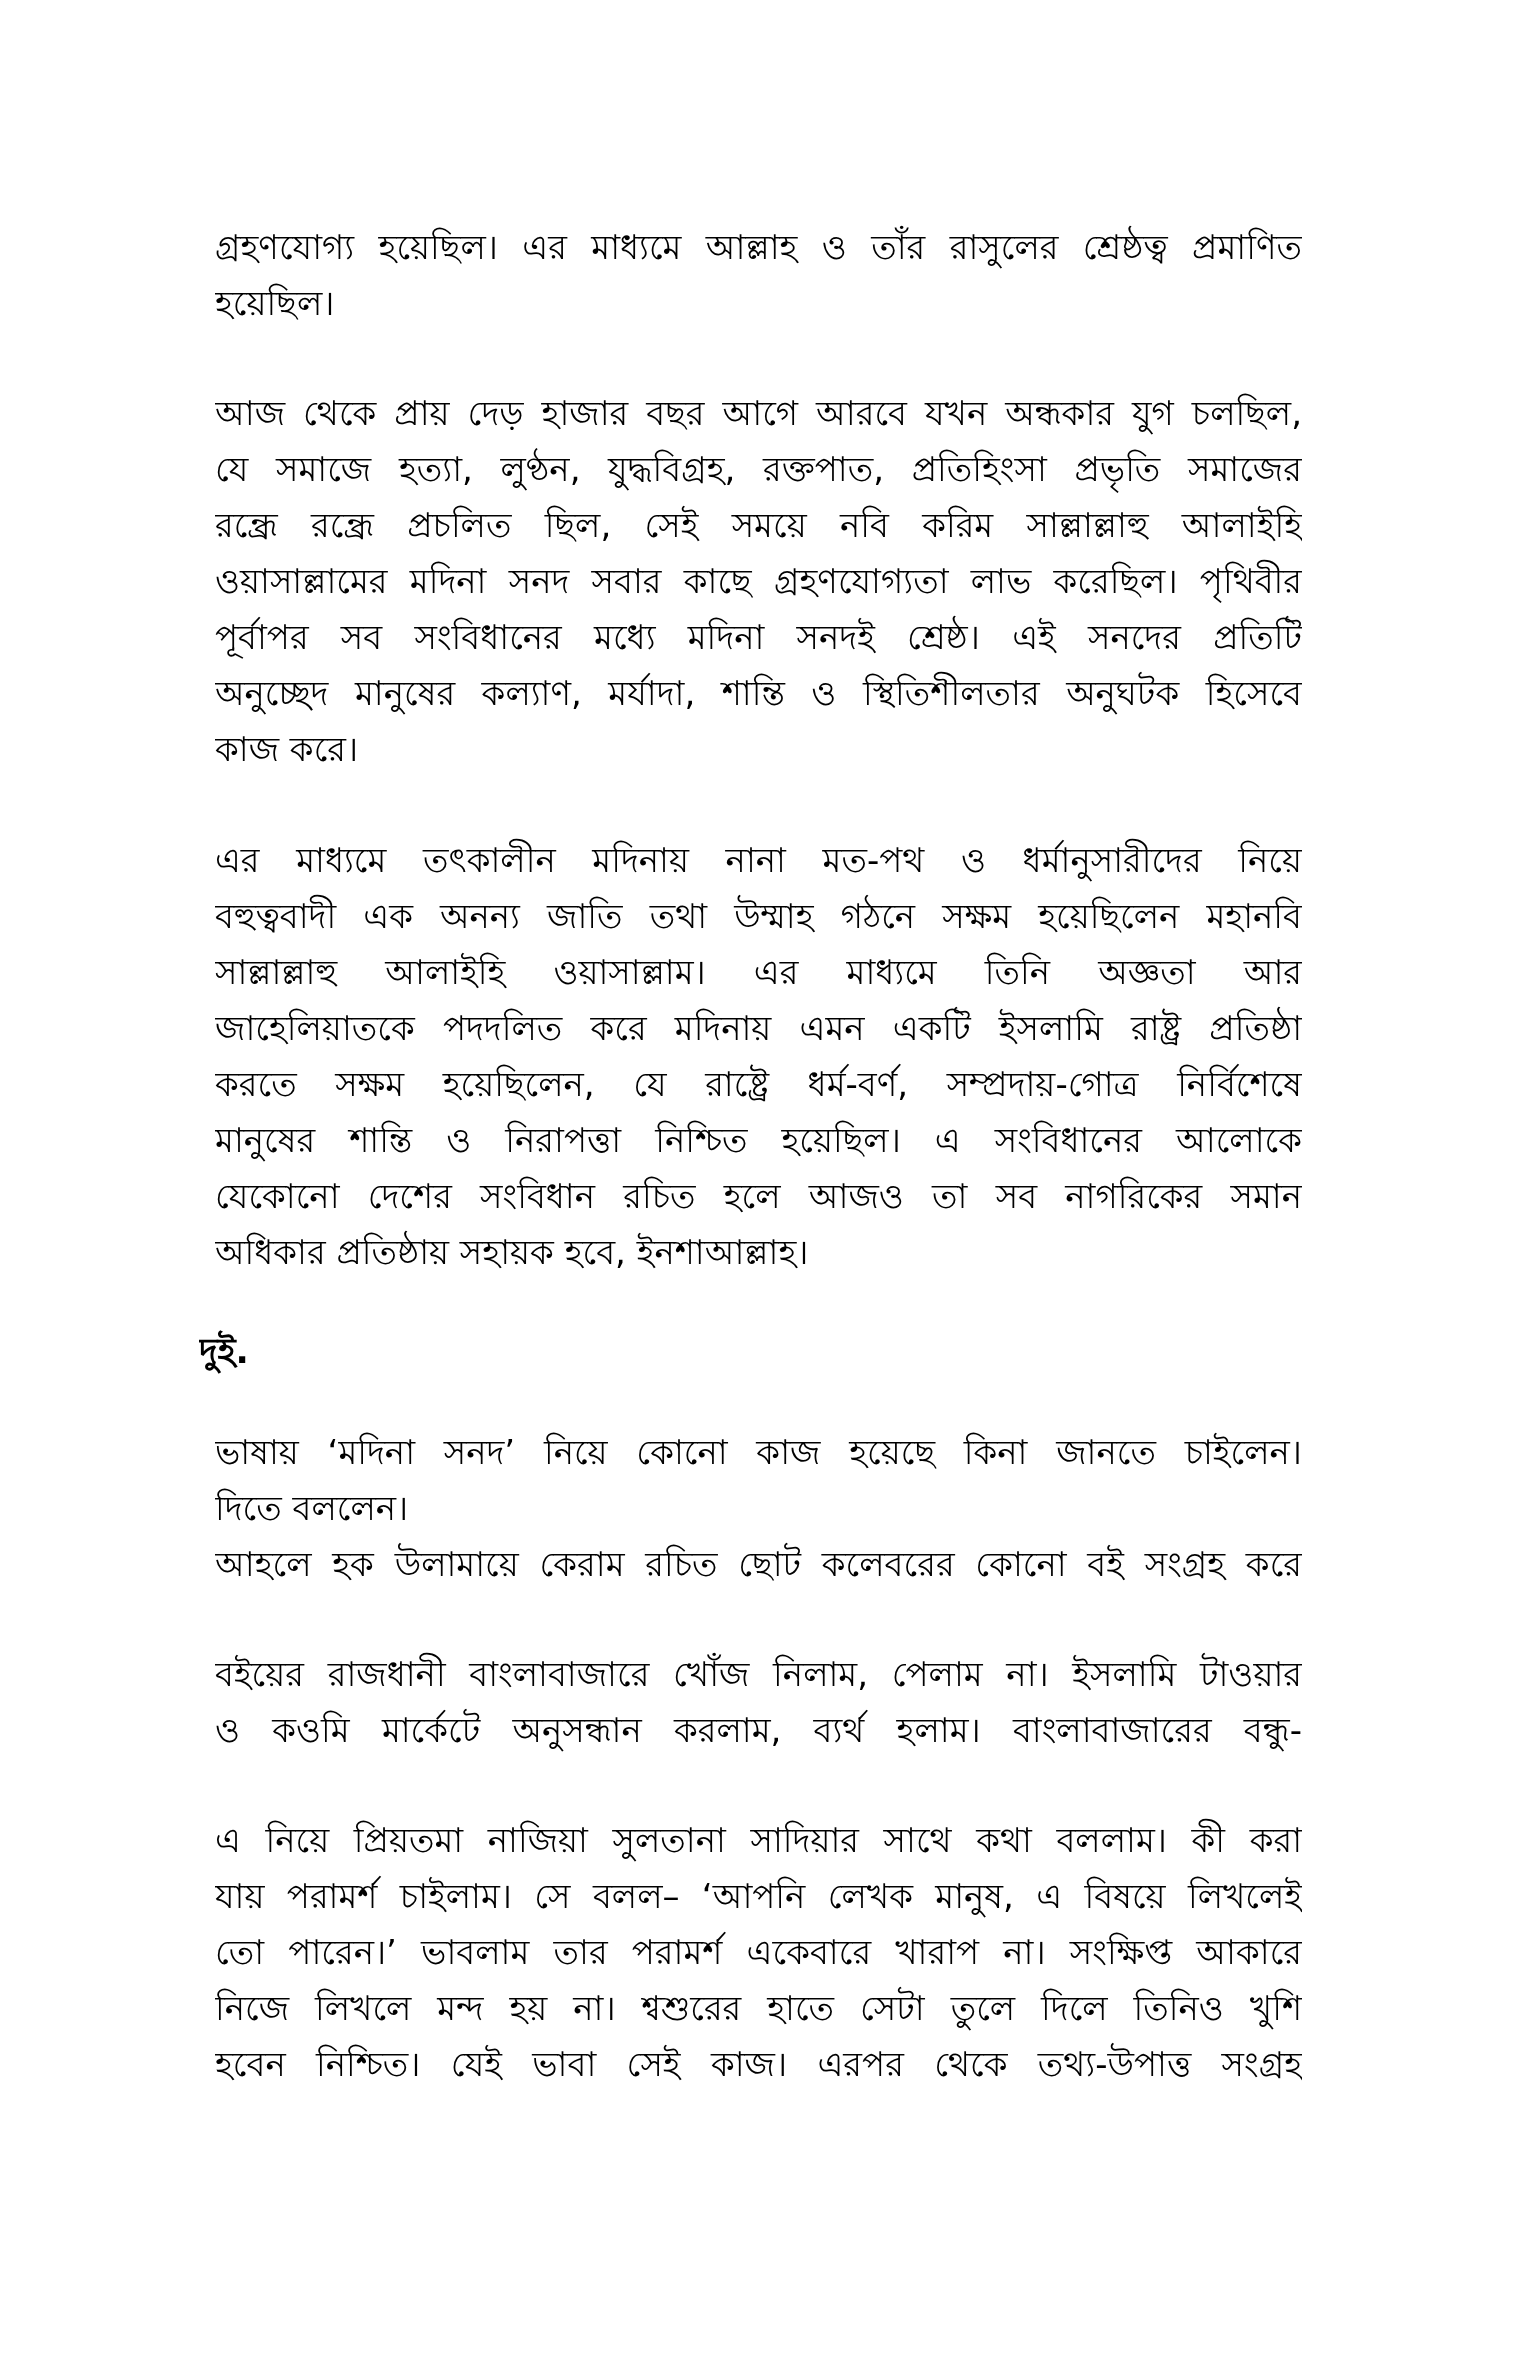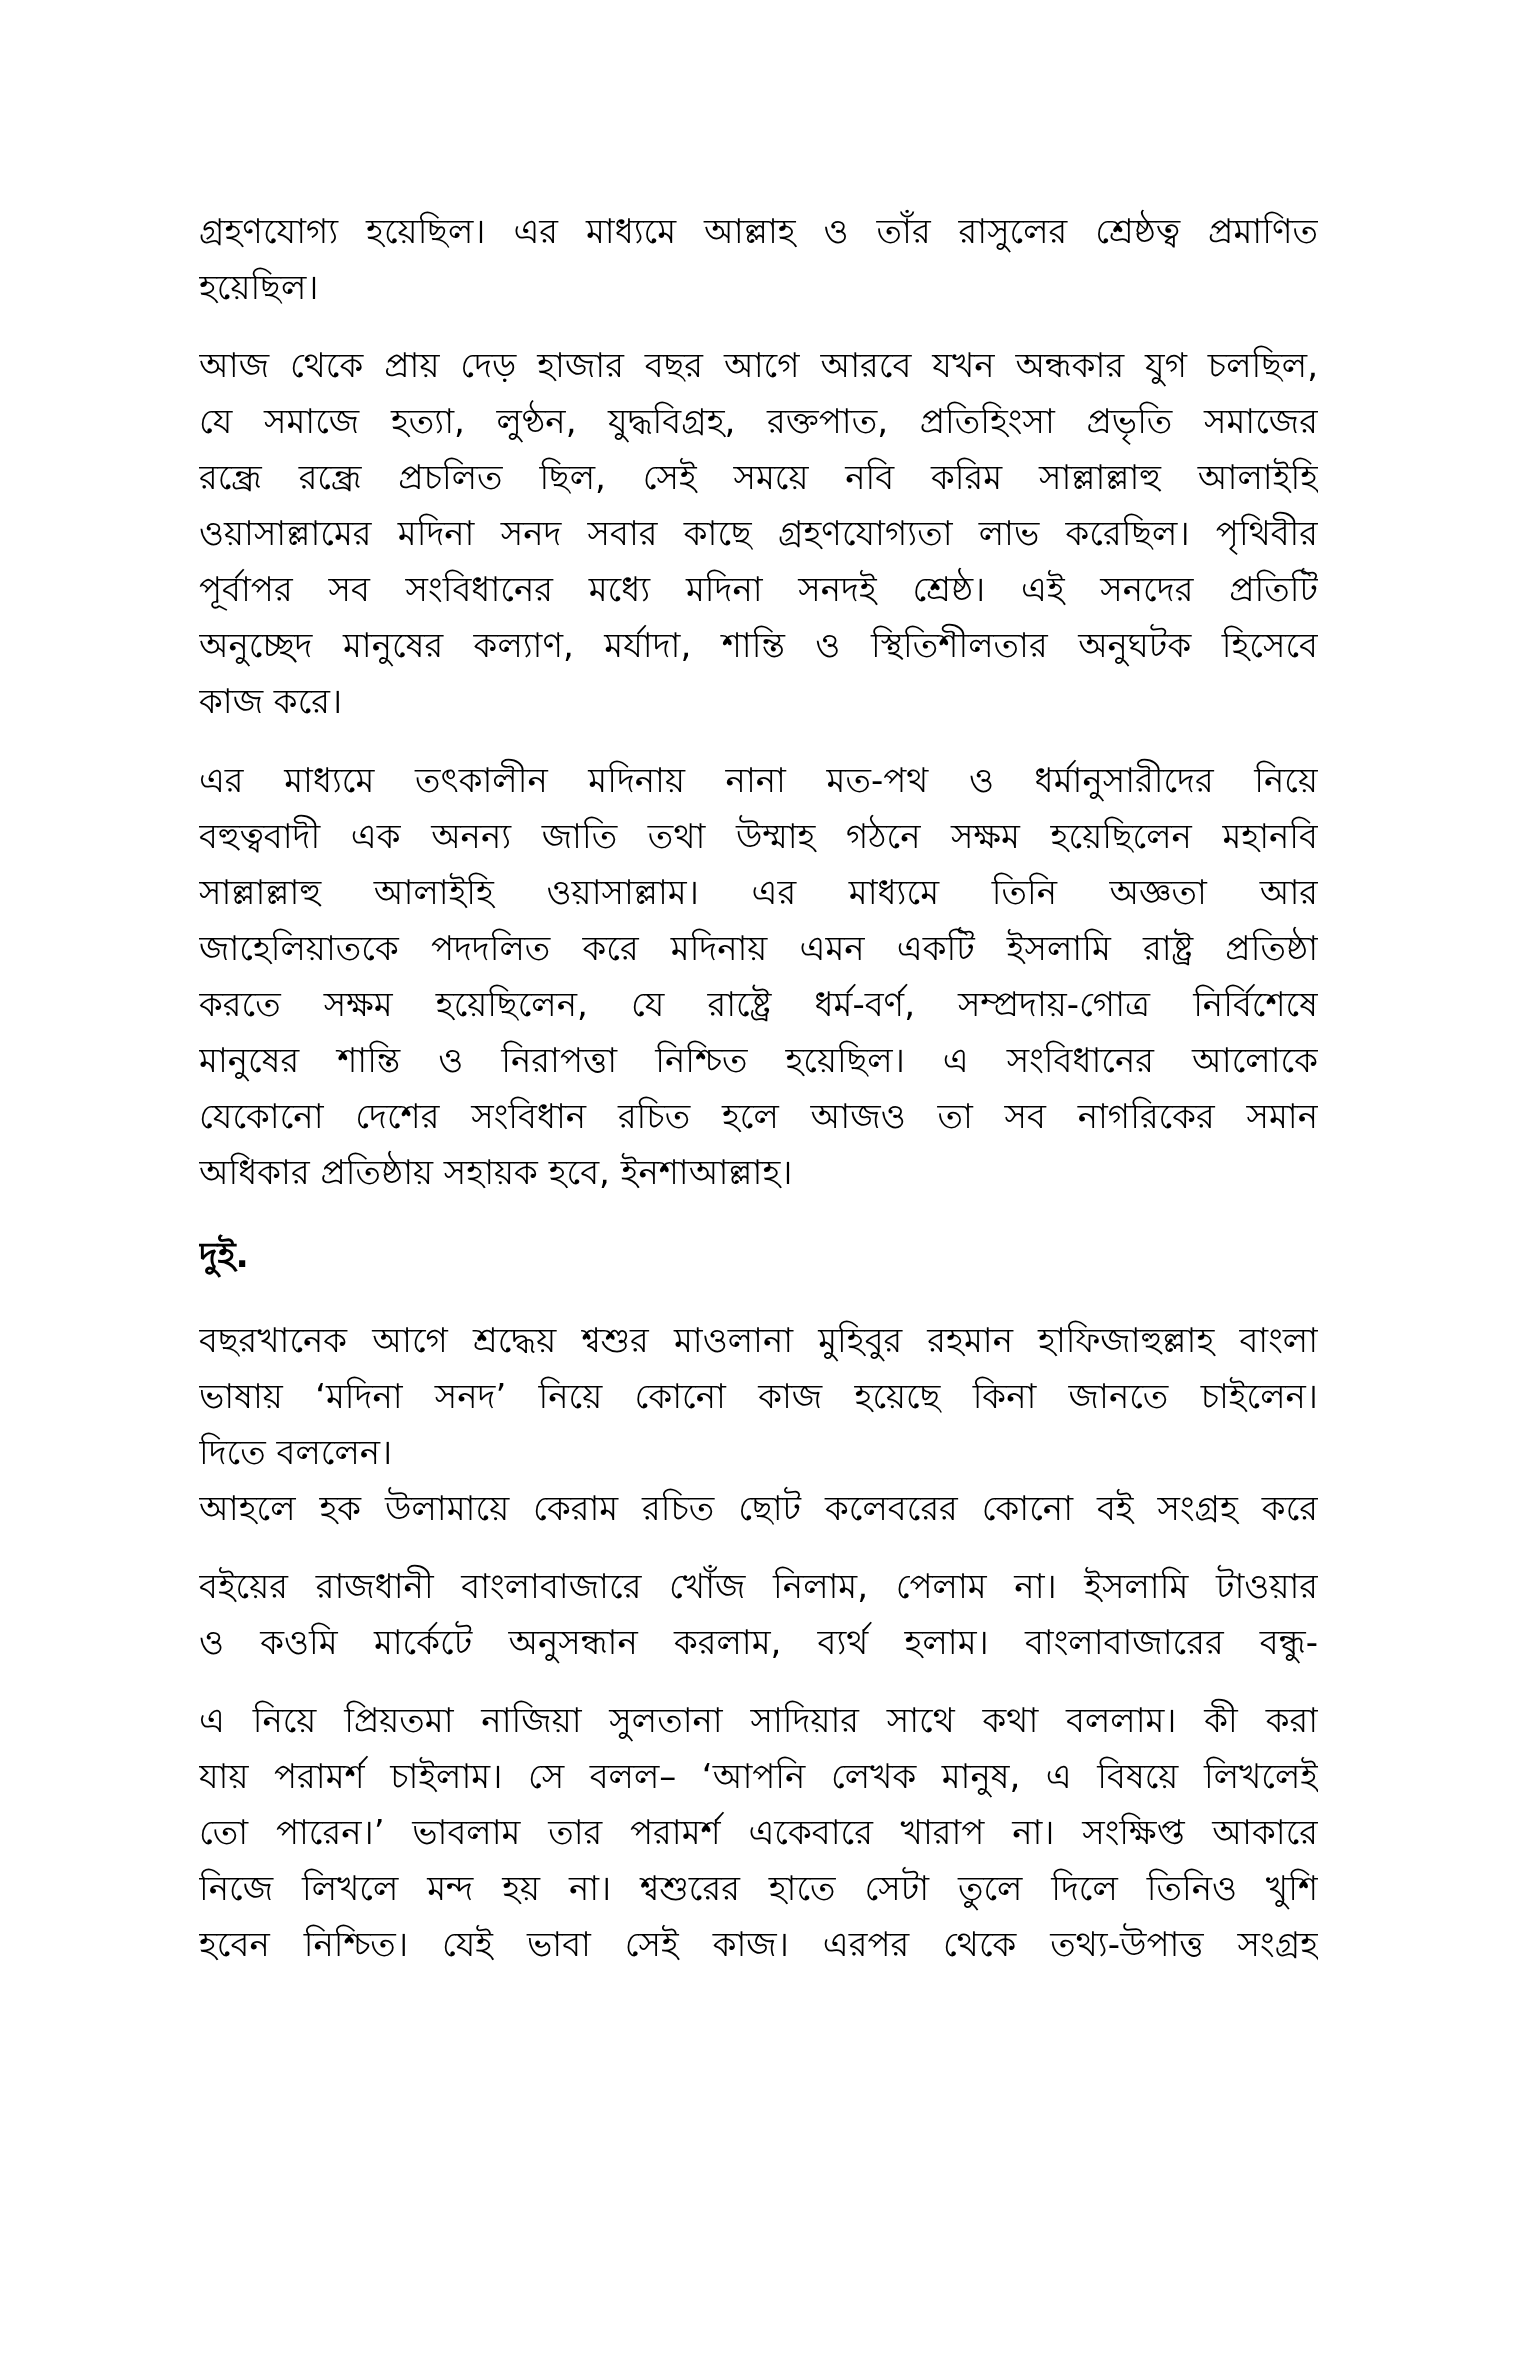--- a/index.html
+++ b/index.html
@@ -6,21 +6,21 @@
   body { width: 1538px; height: 2377px; position: relative; overflow: hidden; }
   .page {
     position: absolute;
     left: 199px;
     top: 203px;
     width: 1119px;
     color: #000;
     font-family: "DejaVu Sans", sans-serif;
     font-size: 34px;
   }
-  .para { margin: 0; }
+  .para { margin: 16px; }
   .line {
     display: block;
     height: 56px;
     line-height: 56px;
     white-space: nowrap;
     text-align: justify;
     text-align-last: justify;
     overflow: hidden;
   }
   .line.last { text-align-last: left; }
@@ -63,21 +63,20 @@
     <span class="line">মানুষের শান্তি ও নিরাপত্তা নিশ্চিত হয়েছিল। এ সংবিধানের আলোকে</span>
     <span class="line">যেকোনো দেশের সংবিধান রচিত হলে আজও তা সব নাগরিকের সমান</span>
     <span class="line last">অধিকার প্রতিষ্ঠায় সহায়ক হবে, ইনশাআল্লাহ।</span>
   </div>
   <div class="gap"></div>
 
   <div class="line last heading">দুই.</div>
   <div class="gap"></div>
 
   <div class="para">
-    <span class="line">বছরখানেক আগে শ্রদ্ধেয় শ্বশুর মাওলানা মুহিবুর রহমান হাফিজাহুল্লাহ বাংলা</span>
     <span class="line">ভাষায় ‘মদিনা সনদ’ নিয়ে কোনো কাজ হয়েছে কিনা জানতে চাইলেন।</span>
     <span class="line last">দিতে বললেন।</span>
     <span class="line">আহলে হক উলামায়ে কেরাম রচিত ছোট কলেবরের কোনো বই সংগ্রহ করে</span>
   </div>
   <div class="gap"></div>
 
   <div class="para">
     <span class="line">বইয়ের রাজধানী বাংলাবাজারে খোঁজ নিলাম, পেলাম না। ইসলামি টাওয়ার</span>
     <span class="line">ও কওমি মার্কেটে অনুসন্ধান করলাম, ব্যর্থ হলাম। বাংলাবাজারের বন্ধু-</span>
   </div>

